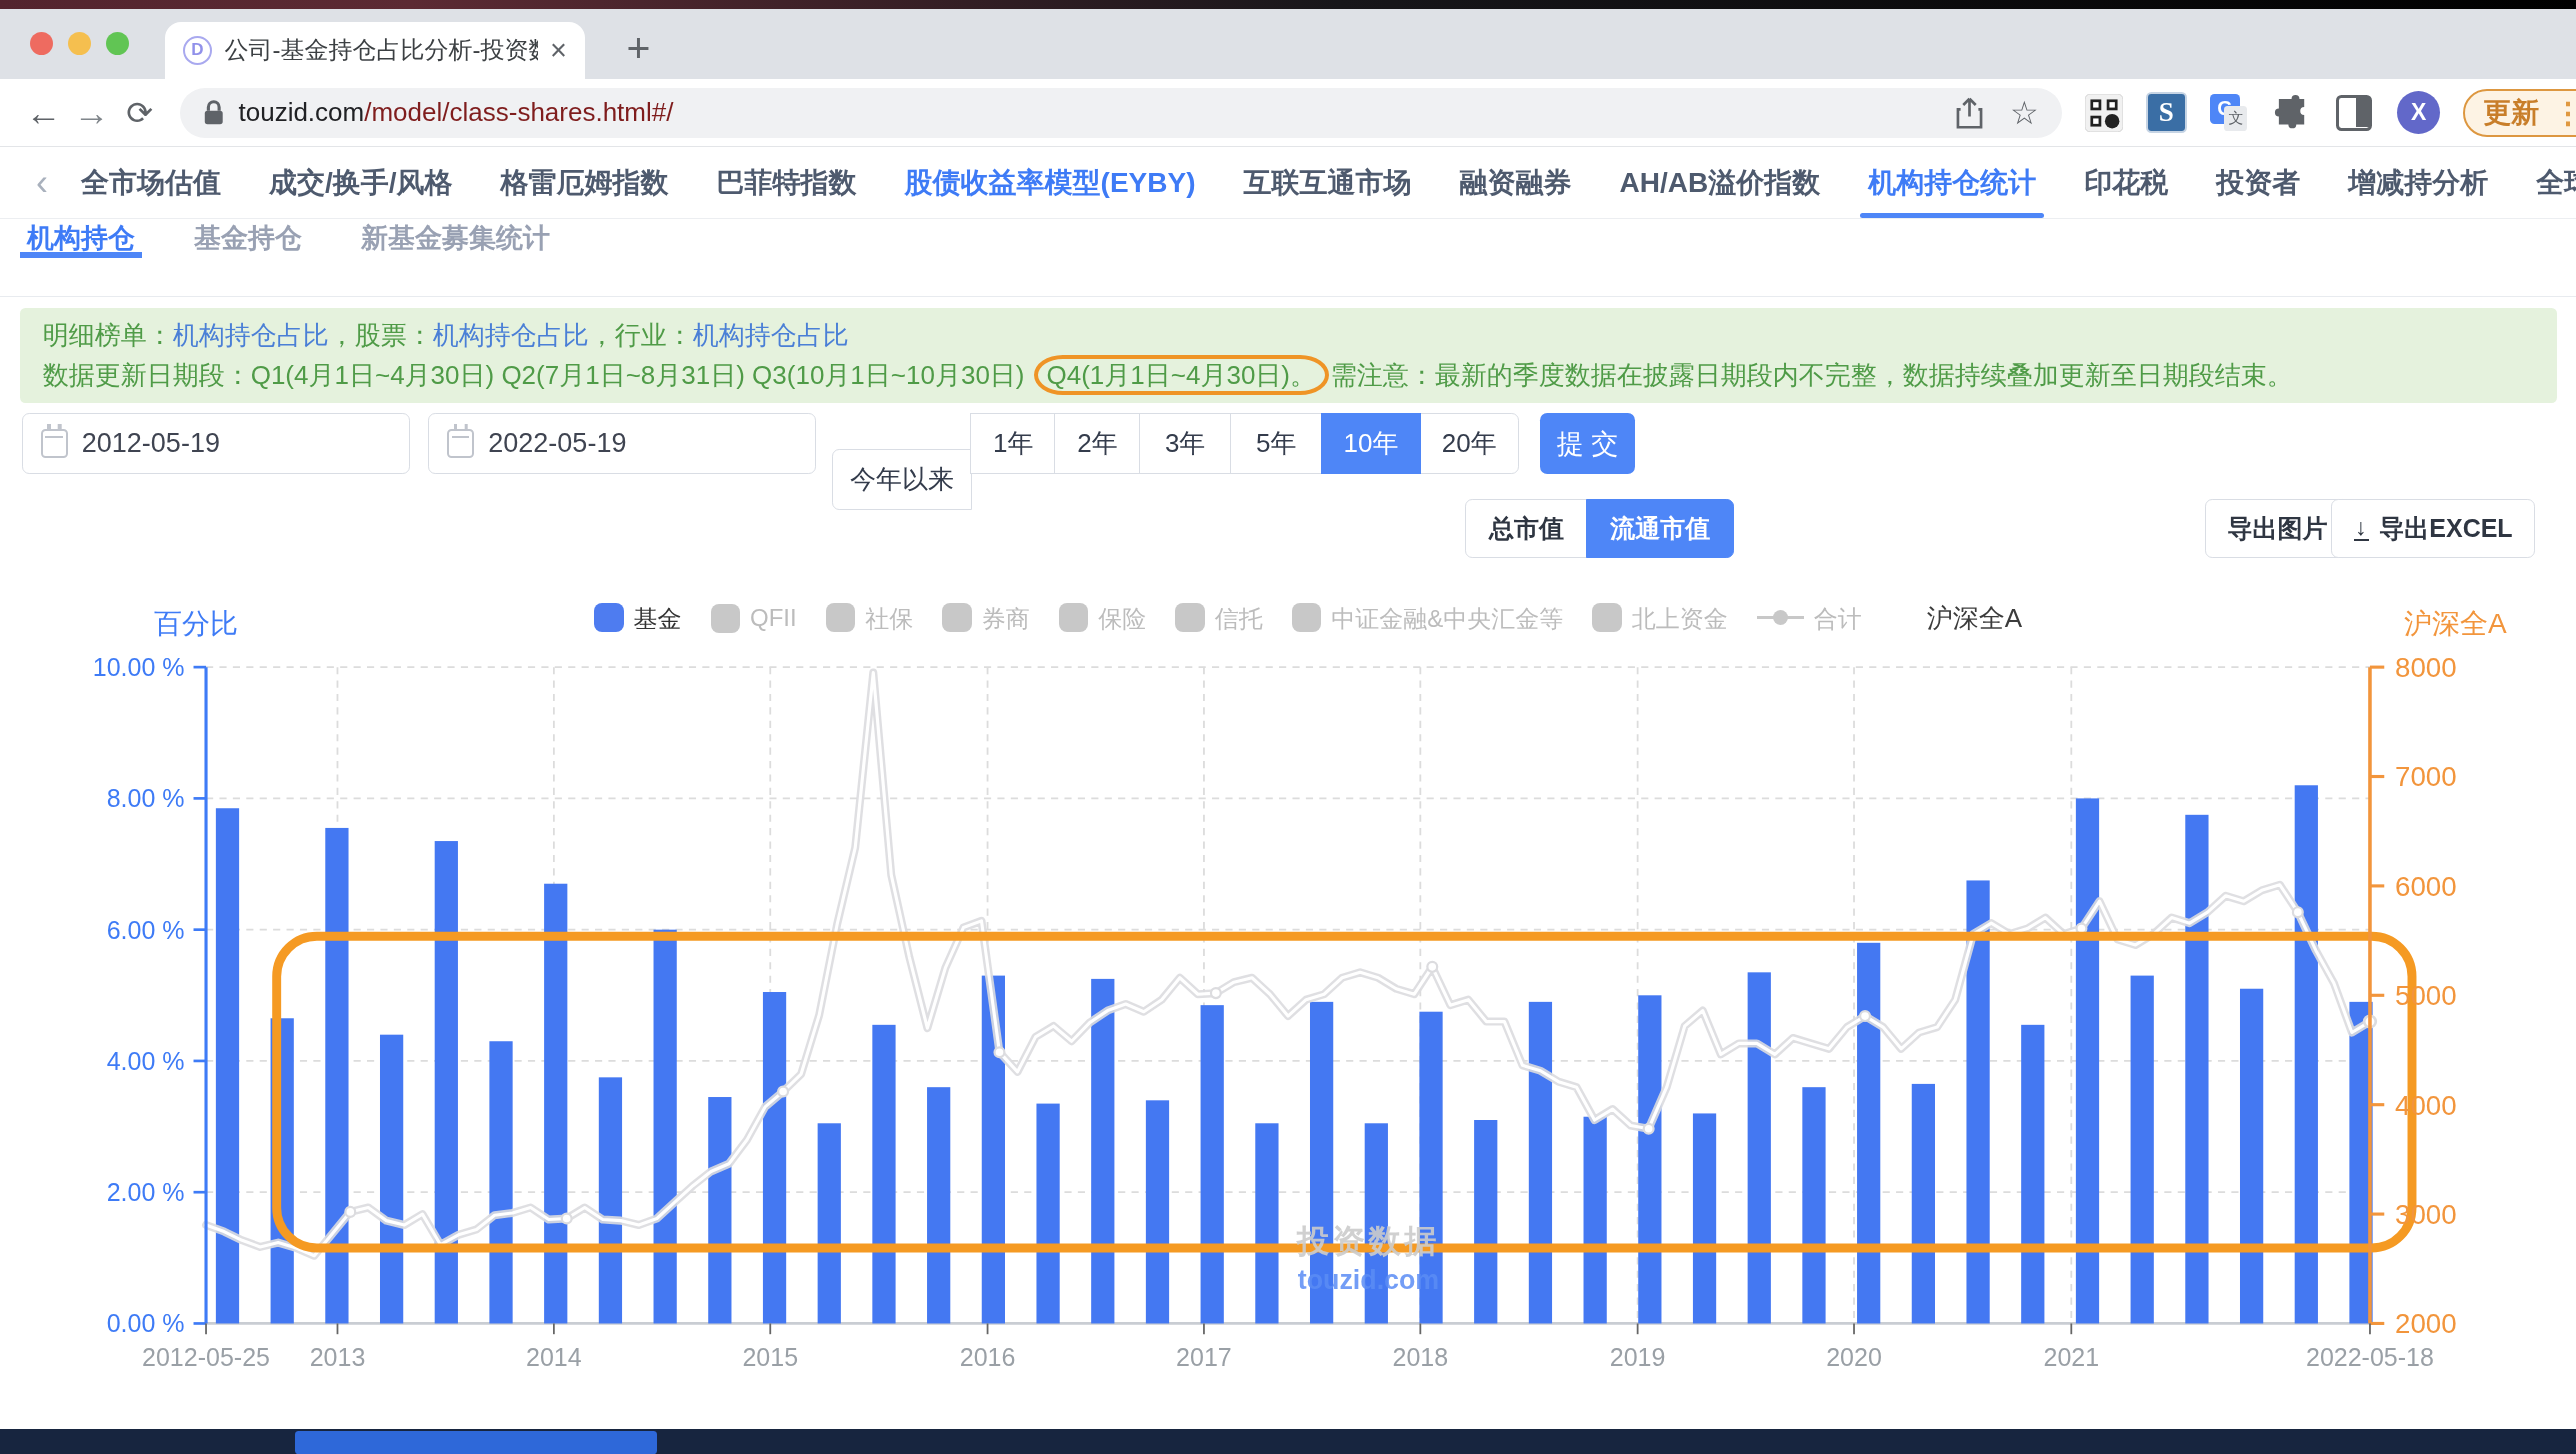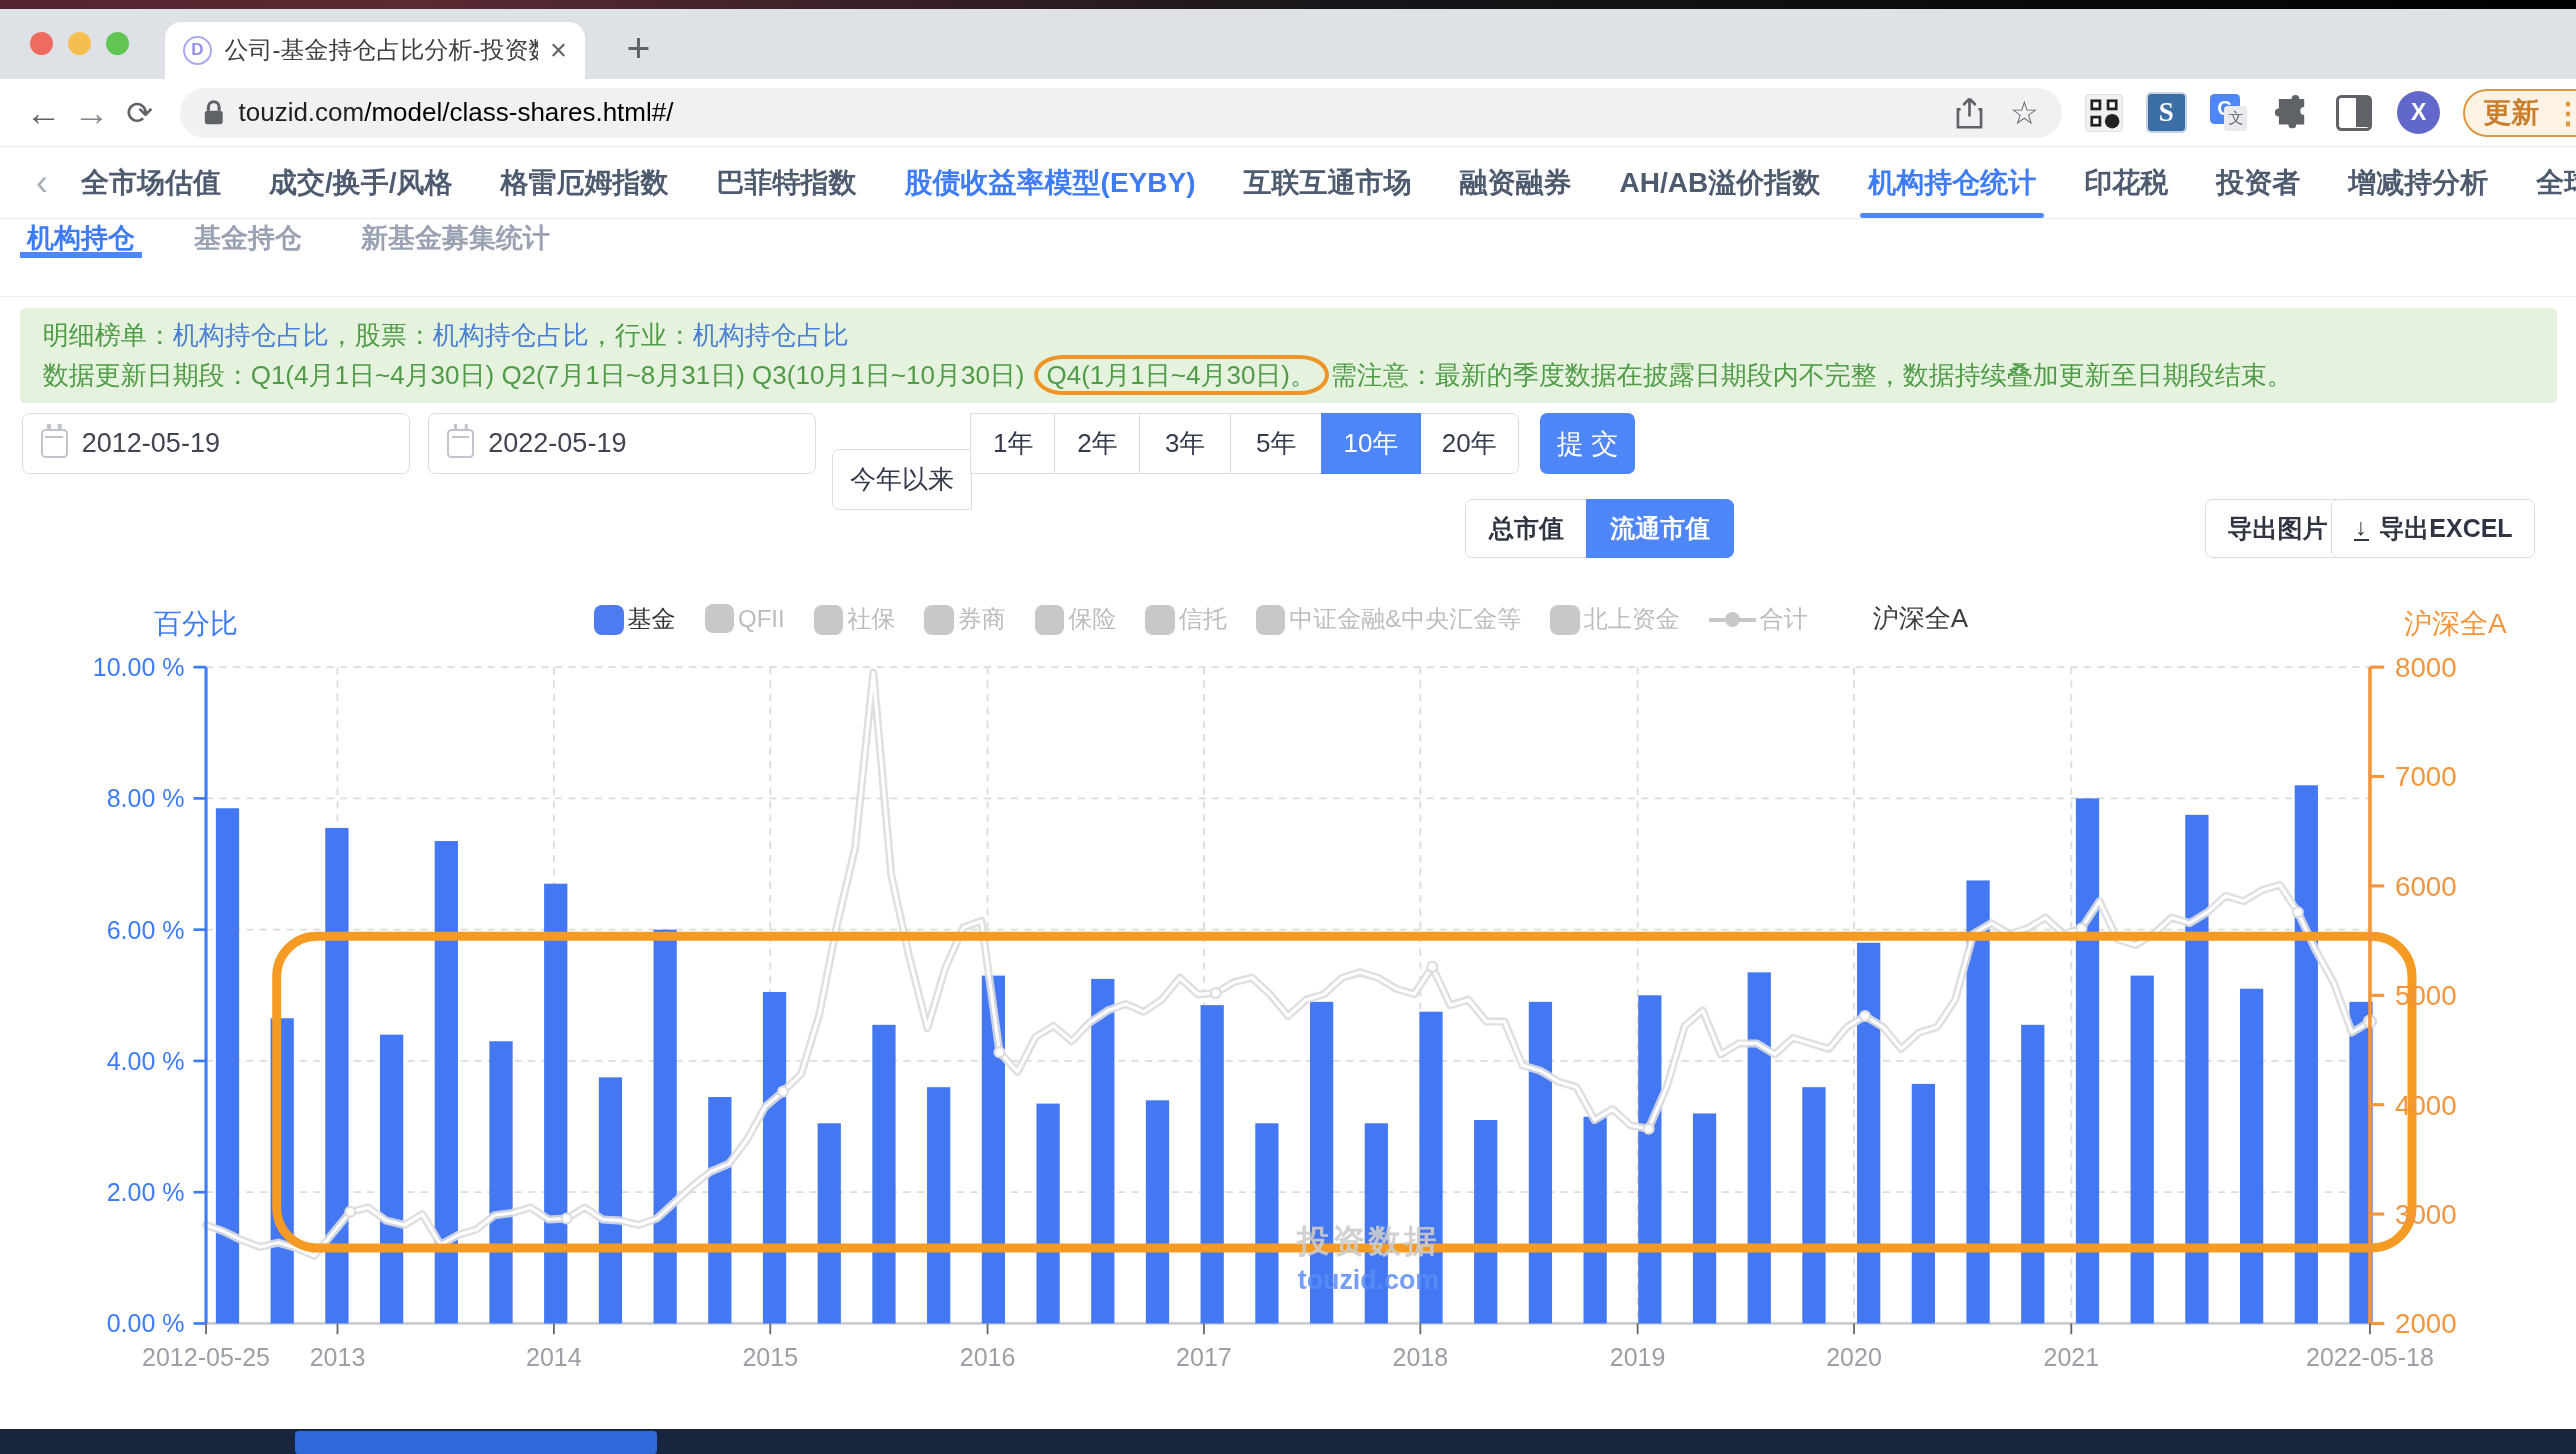--- a/index.html
+++ b/index.html
@@ -24,21 +24,21 @@
     color:#5f6368; display:flex; align-items:center; justify-content:center; border-radius:50%; }
 
   .toolbar { position:absolute; top:79px; left:0; width:2576px; height:68px; background:#fff;
     display:flex; align-items:center; padding:0 19.7px; border-bottom:1.8px solid #e3e5e8; }
   .navbtn { font-size:36px; color:#5f6368; width:48px; text-align:center; flex:none; }
   .navbtn.fwd { color:#80868b; }
   .navbtn.reload { font-size:32px; }
   .urlpill { flex:none; width:1882px; height:50px; background:#f0f1f3; border-radius:25px;
     margin-left:16px; display:flex; align-items:center; padding:0 23px; gap:14.3px; }
   .urltext { font-size:26px; color:#202124; white-space:nowrap; }
-  .urltext .path { color:#000000; }
+  .urltext .path { color:#7f1d1d; }
   .pill-right { margin-left:auto; display:flex; align-items:center; gap:27px; }
   .staricon { font-size:32px; color:#5f6368; line-height:1; }
   .exticons { display:flex; align-items:center; gap:21.5px; margin-left:21.5px; }
   .extbox { width:41px; height:41px; display:flex; align-items:center; justify-content:center; }
   .ext-s { background:#3a6ea5; border:2.7px solid #c6d4e4; border-radius:5.4px; color:#fff;
     font-weight:bold; font-size:27px; font-family:"Liberation Serif", serif; }
   .ext-tr { position:relative; }
   .ext-tr .g { position:absolute; left:1.8px; top:1.8px; width:30px; height:30px; background:#4e86f7;
     border-radius:4.5px; color:#fff; font-size:19.7px; font-weight:bold; display:flex; align-items:center; justify-content:center;}
   .ext-tr .w { position:absolute; right:1.8px; bottom:1.8px; width:23px; height:25px; background:#e8eaed;
@@ -99,21 +99,21 @@
   .tbtn.active { background:#4e86f7; border-color:#4e86f7; color:#fff; z-index:1; }
   .exportbtn { position:absolute; top:0; height:59px; border:1.8px solid #d9dde4; border-radius:7.2px;
     background:#fff; display:flex; align-items:center; justify-content:center; gap:10.7px;
     font-size:25px; font-weight:600; color:#2f3642; padding:0 21.5px; }
   .dlicon { font-size:23px; line-height:1; border-bottom:2.7px solid #2f3642; padding:0 1.8px 0.9px; }
 
   
   .axis-label-left { position:absolute; left:154px; top:605px; font-size:28px; color:#3e7bf6; }
   .axis-label-right { position:absolute; left:2404px; top:605px; font-size:28px; color:#f2953c; }
   .legend { position:absolute; left:594px; top:601px; display:flex; align-items:center; gap:29px; }
-  .litem { display:flex; align-items:flex-end; gap:4px; }
+  .litem { display:flex; align-items:flex-start; gap:10px; }
   .lswatch { width:29.5px; height:29.5px; border-radius:8px; background:#c8c8c8; }
   .litem.active .lswatch { background:#4e7cf0; }
   .llabel { font-size:24px; color:#bcbcbc; }
   .litem.active .llabel { color:#333; }
   .lineicon { width:47px; height:29.5px; position:relative; }
   .lineicon::before { content:""; position:absolute; left:0; right:0; top:13.4px; height:3.6px; background:#c8c8c8; }
   .lineicon::after { content:""; position:absolute; left:16px; top:7.2px; width:15px; height:15px; border-radius:50%; background:#c8c8c8; }
   .lseries { font-size:26px; color:#3c3c3c; margin-left:36px; }
 
   #chart { position:absolute; top:626px; left:0; width:2576px; height:769px; }

